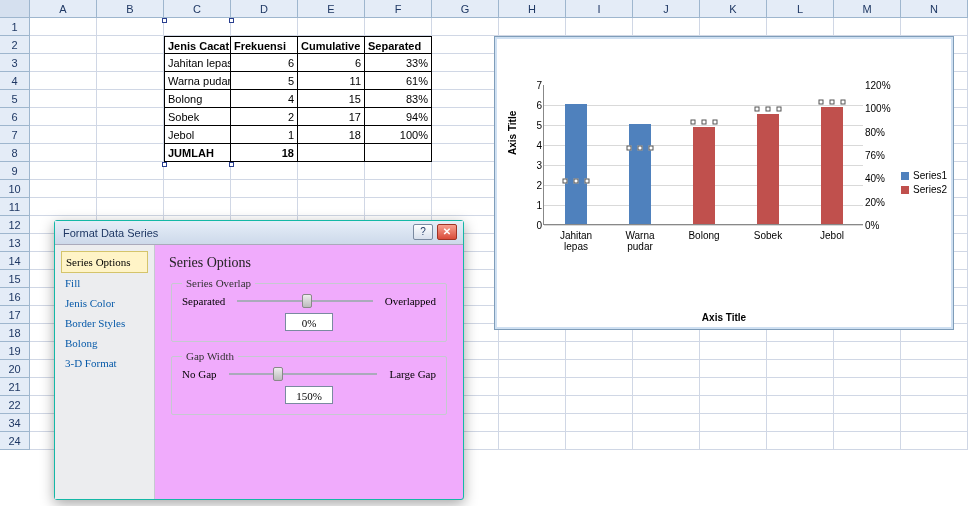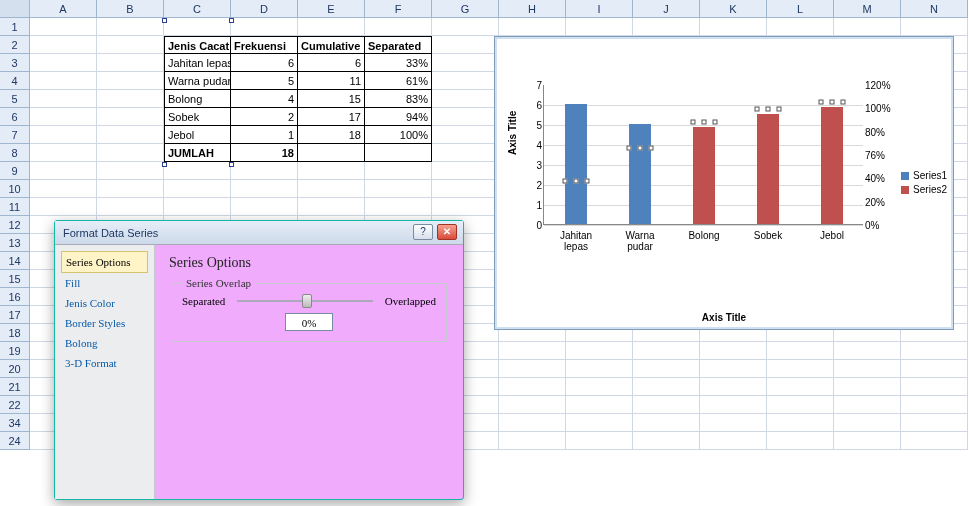--- a/index.html
+++ b/index.html
@@ -604,16 +604,27 @@
         <div class="slider-row">
           <span>Separated</span>
           <div class="slider-track">
               <div class="slider-thumb" style="left:48%"></div>
             </div>
           <span>Overlapped</span>
         </div>
         <div class="val-box">0%</div>
       </fieldset>
 
+      <fieldset>
+        <legend>Gap Width</legend>
+        <div class="slider-row">
+          <span>No Gap</span>
+          <div class="slider-track">
+              <div class="slider-thumb" style="left:30%"></div>
+            </div>
+          <span>Large Gap</span>
+        </div>
+        <div class="val-box">150%</div>
+      </fieldset>
 
     </div>
   </div>
 </div>
 
 </body></html>

